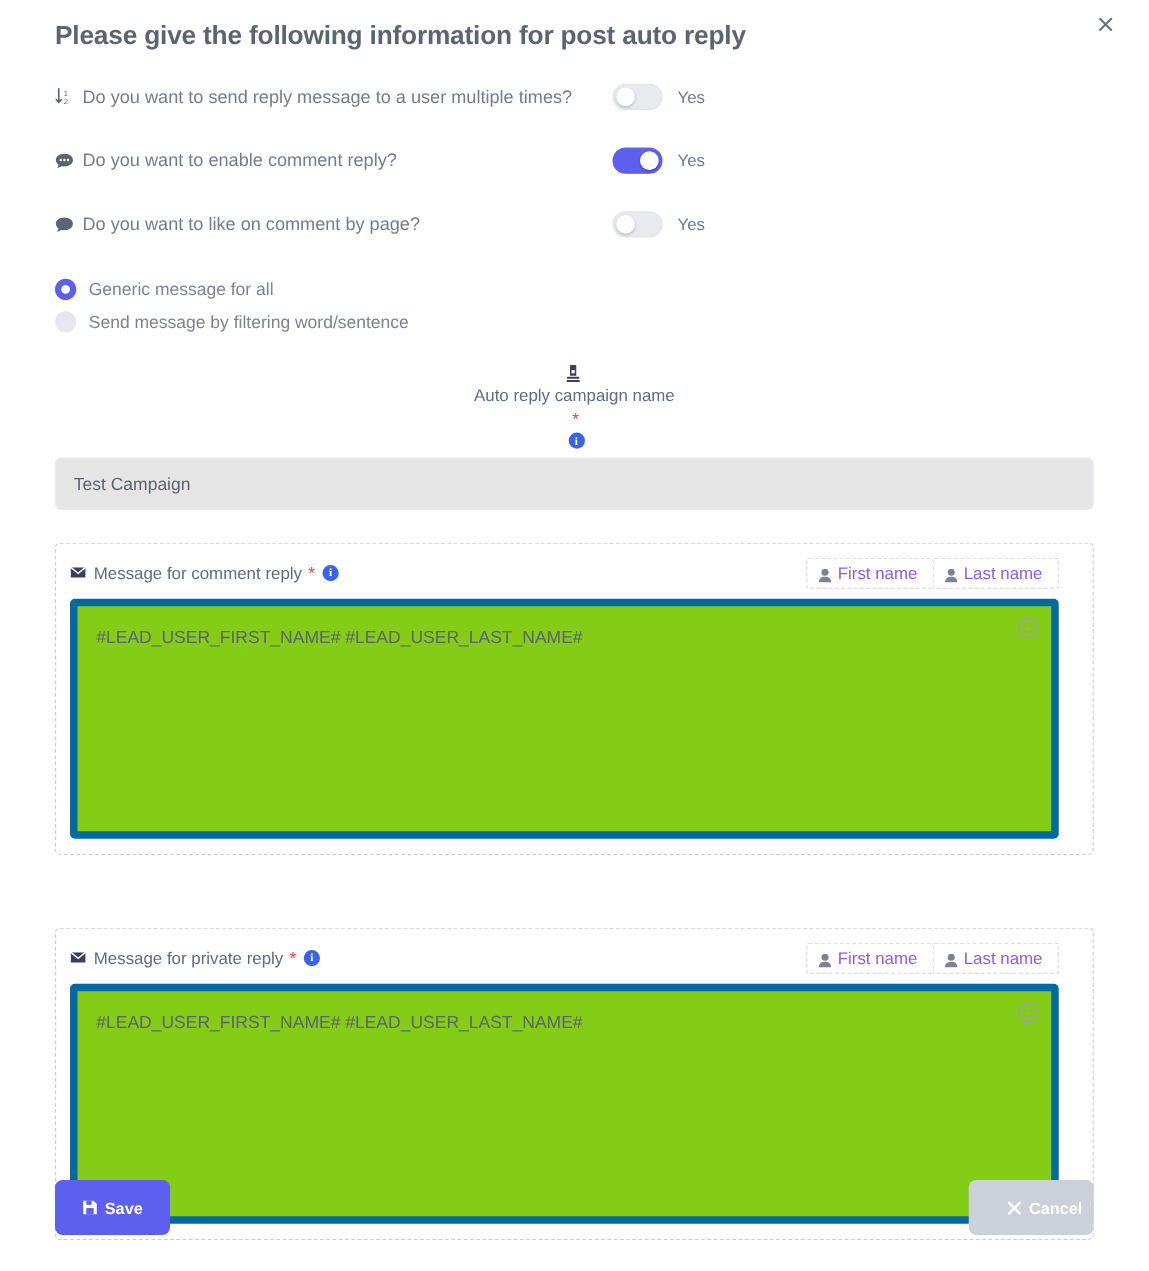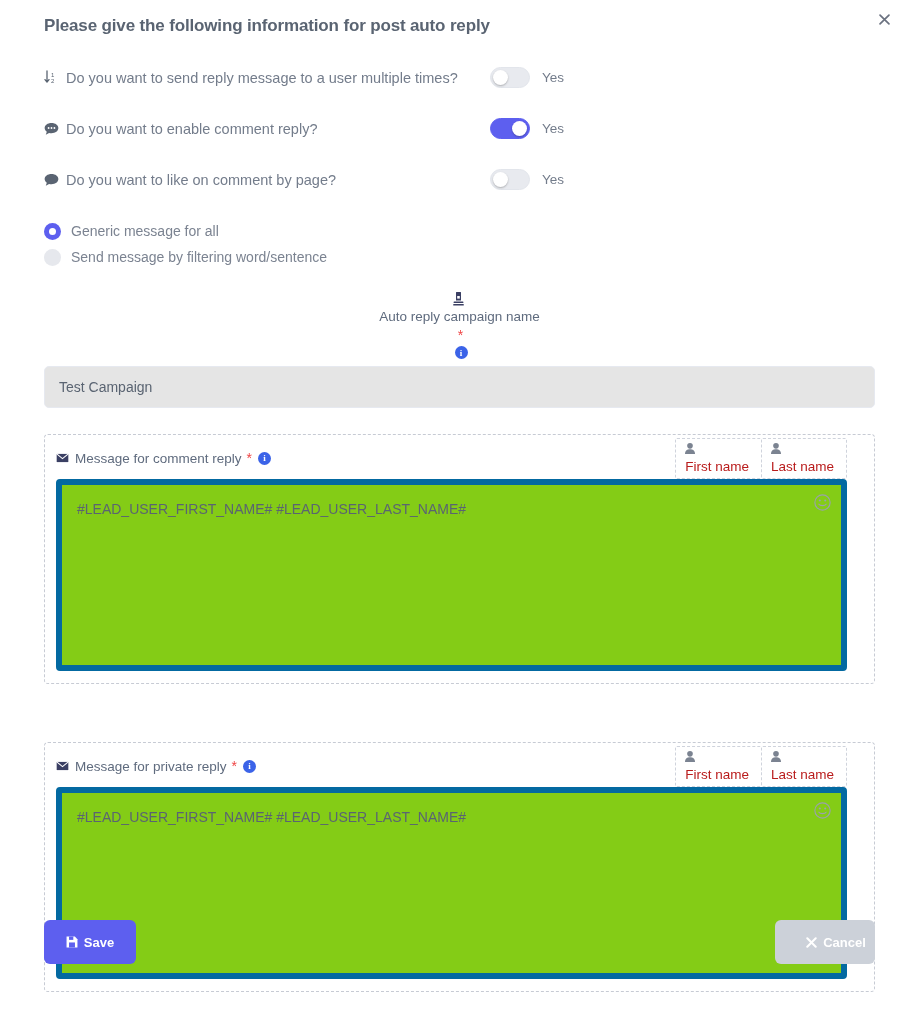--- a/index.html
+++ b/index.html
@@ -15,21 +15,21 @@
     overflow: hidden;
   }
 
   
   .modal-header {
     position: relative;
     padding: 14px 44px 0 44px;
     height: 52px;
   }
   .modal-title {
-    font-size: 17px;
+    font-size: 21px;
     font-weight: bold;
     color: #5a6472;
     letter-spacing: -0.15px;
     margin: 0;
     line-height: 1.4;
   }
   .close-btn {
     position: absolute;
     top: 6px; right: 22px;
     width: 26px; height: 26px;
@@ -206,29 +206,28 @@
     gap: 3px;
     font-size: 13.5px;
     color: #5f6b7e;
   }
   .env-icon { color: #3a3f63; display: inline-flex; align-items: center; margin-right: 3px; }
   .tag-btns { display: flex; }
   .tag-btn {
     border: 1px dashed #cfd3dc;
     background: #fff;
     font-size: 13.5px;
-    color: #b91c1c;
+    color: #8b5cf6;
     padding: 4px 12px 4px 9px;
     display: inline-flex;
-    align-items: flex-start;
+    align-items: flex-end;
     gap: 5px;
     cursor: pointer;
     font-family: "Liberation Sans", sans-serif;
     border-radius: 2px;
-    flex-direction: column;
   }
   .tag-btn + .tag-btn { margin-left: -1px; }
   .tag-btn .person { color: #7b8391; display: inline-flex; }
 
   .textarea-wrap {
     position: relative;
     border: 6px solid #0369a1;
     border-radius: 4px;
     background: #84cc16;
     height: 192px;
@@ -252,21 +251,21 @@
     width: 17px; height: 17px;
     cursor: pointer;
     color: #9aa1ad;
     display: flex; align-items: center; justify-content: center;
   }
 
   
   .modal-footer {
     position: absolute;
     left: 0; right: 0;
-    top: 920px;
+    top: 944px;
     padding: 0 44px;
     display: flex;
     align-items: flex-end;
     justify-content: space-between;
   }
   .btn {
     border: none;
     border-radius: 6px;
     font-family: "Liberation Sans", sans-serif;
     display: inline-flex;

